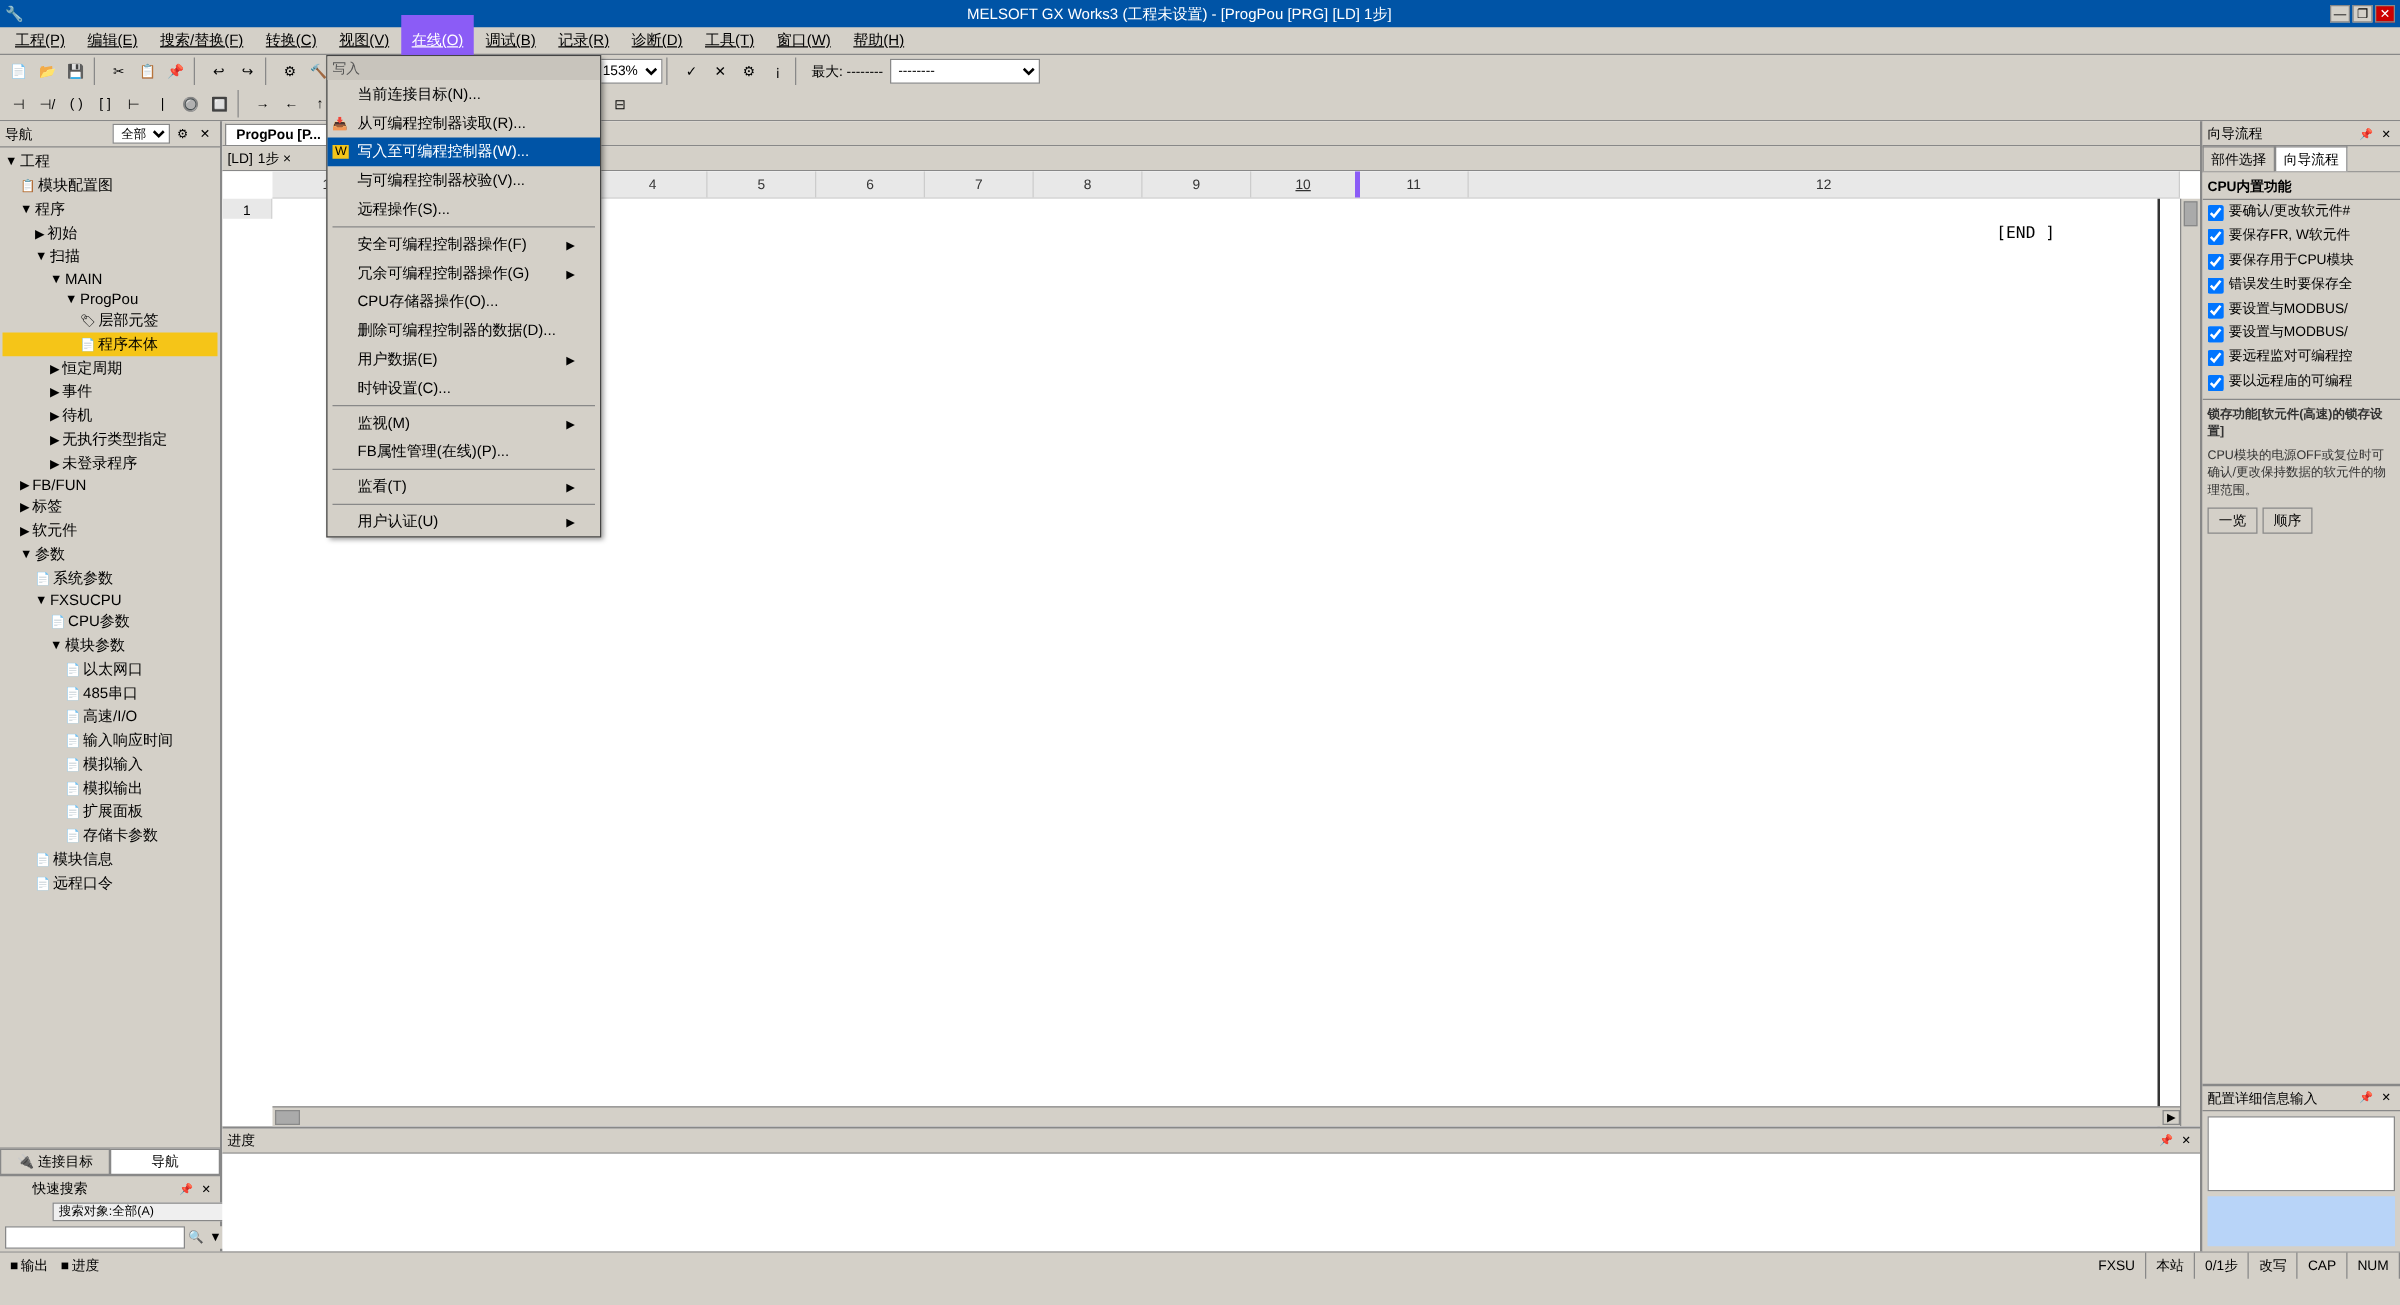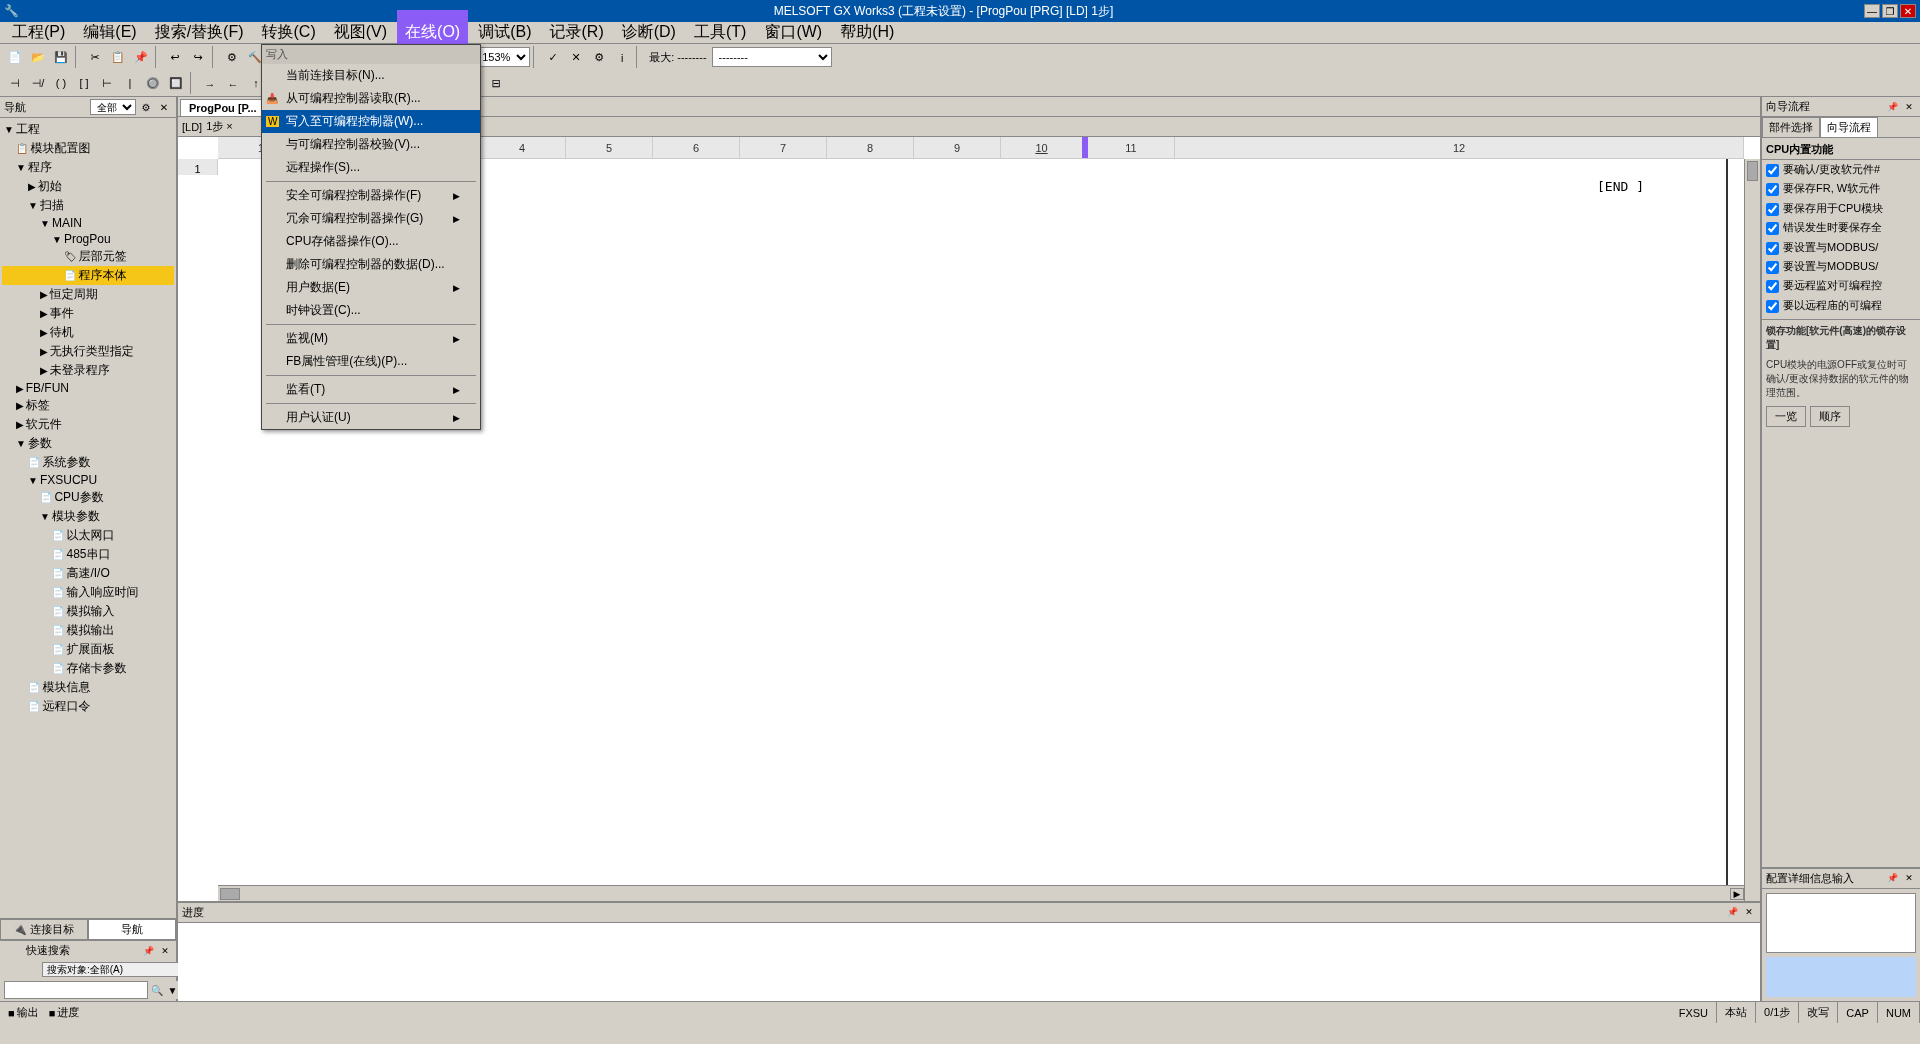--- a/index.html
+++ b/index.html
@@ -34,22 +34,23 @@
       height: 22px;
       display: flex;
       align-items: center;
       border-bottom: 1px solid #888;
       padding: 0 4px;
       gap: 2px;
     }
     .menu-item {
       padding: 12px 8px;
       cursor: pointer;
-      font-size: 16px;
+      font-size: 12px;
       color: black;
+      text-decoration: underline;
     }
 
     
     .toolbar-container {
       background: #d4d0c8;
       border-bottom: 1px solid #888;
     }
     .toolbar {
       display: flex;
       align-items: center;
@@ -594,21 +595,21 @@
       <div style="position:absolute;top:0;left:40px;right:16px;height:22px;background:#e8e8e8;border-bottom:1px solid #ccc;display:flex;">
         <div class="grid-col-header" style="width:87px;border-right:1px solid #ccc;">1</div>
         <div class="grid-col-header" style="width:87px;border-right:1px solid #ccc;">2</div>
         <div class="grid-col-header" style="width:87px;border-right:1px solid #ccc;">3</div>
         <div class="grid-col-header" style="width:87px;border-right:1px solid #ccc;">4</div>
         <div class="grid-col-header" style="width:87px;border-right:1px solid #ccc;">5</div>
         <div class="grid-col-header" style="width:87px;border-right:1px solid #ccc;">6</div>
         <div class="grid-col-header" style="width:87px;border-right:1px solid #ccc;">7</div>
         <div class="grid-col-header" style="width:87px;border-right:1px solid #ccc;">8</div>
         <div class="grid-col-header" style="width:87px;border-right:1px solid #ccc;">9</div>
-        <div class="grid-col-header" style="width:87px;border-right:6px solid #8b5cf6;text-decoration:underline;">10</div>
+        <div class="grid-col-header" style="width:87px;border-right:4px solid #8b5cf6;text-decoration:underline;">10</div>
         <div class="grid-col-header" style="width:87px;border-right:1px solid #ccc;">11</div>
         <div class="grid-col-header" style="flex:1;">12</div>
       </div>
 
       <div style="position:absolute;top:22px;left:0;width:40px;background:#e8e8e8;border-right:1px solid #ccc;font-size:11px;text-align:center;padding-top:4px;">1</div>
 
       <div style="position:absolute;top:22px;left:40px;right:16px;bottom:0;background:white;text-align:center;">
 
         <div style="position:absolute;right:100px;top:20px;font-family:monospace;font-size:13px;">
           <span>[END</span>

